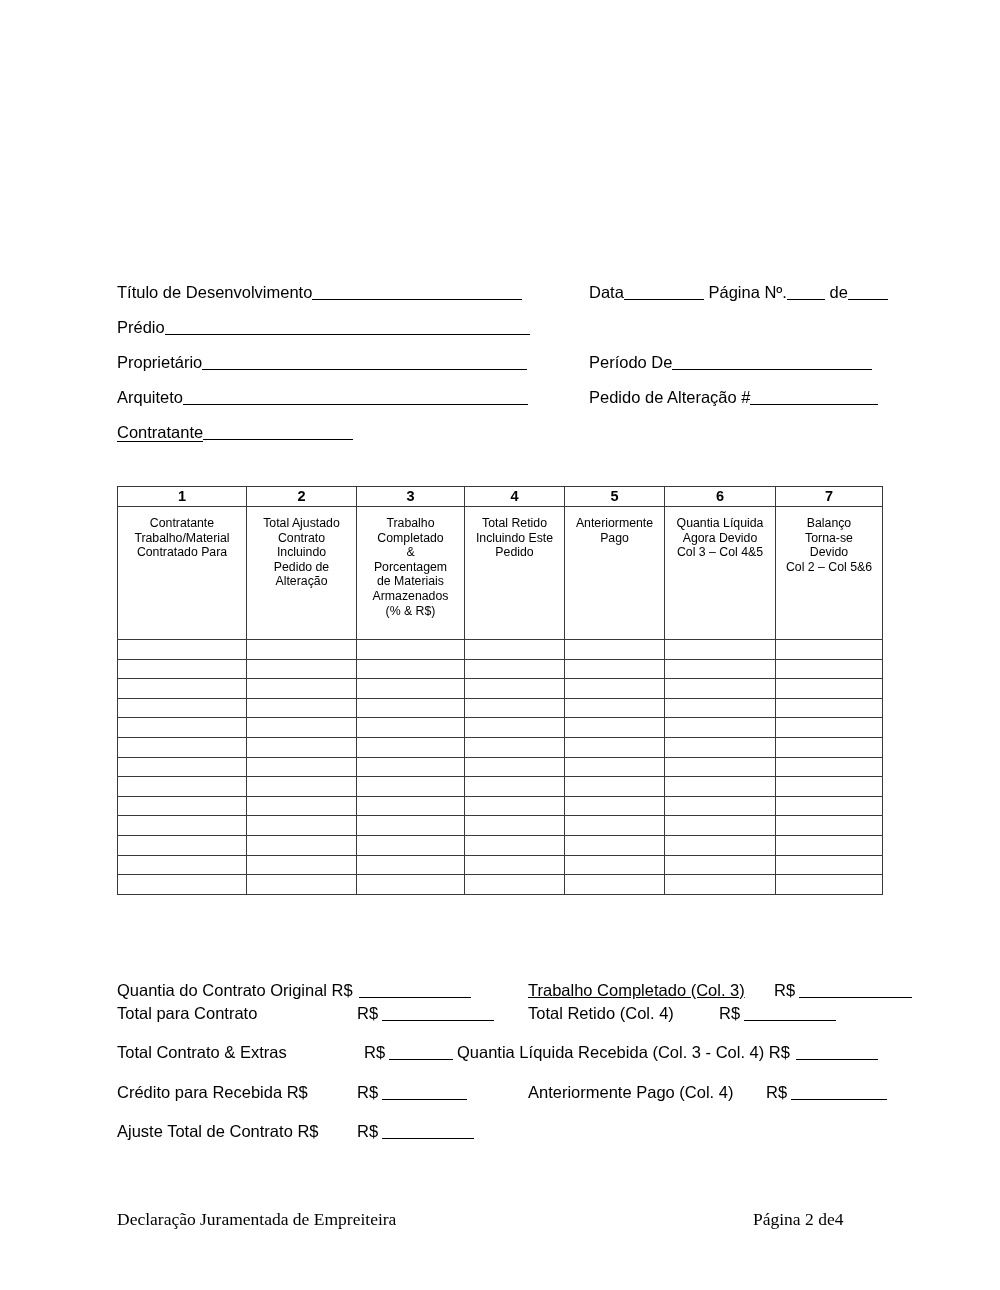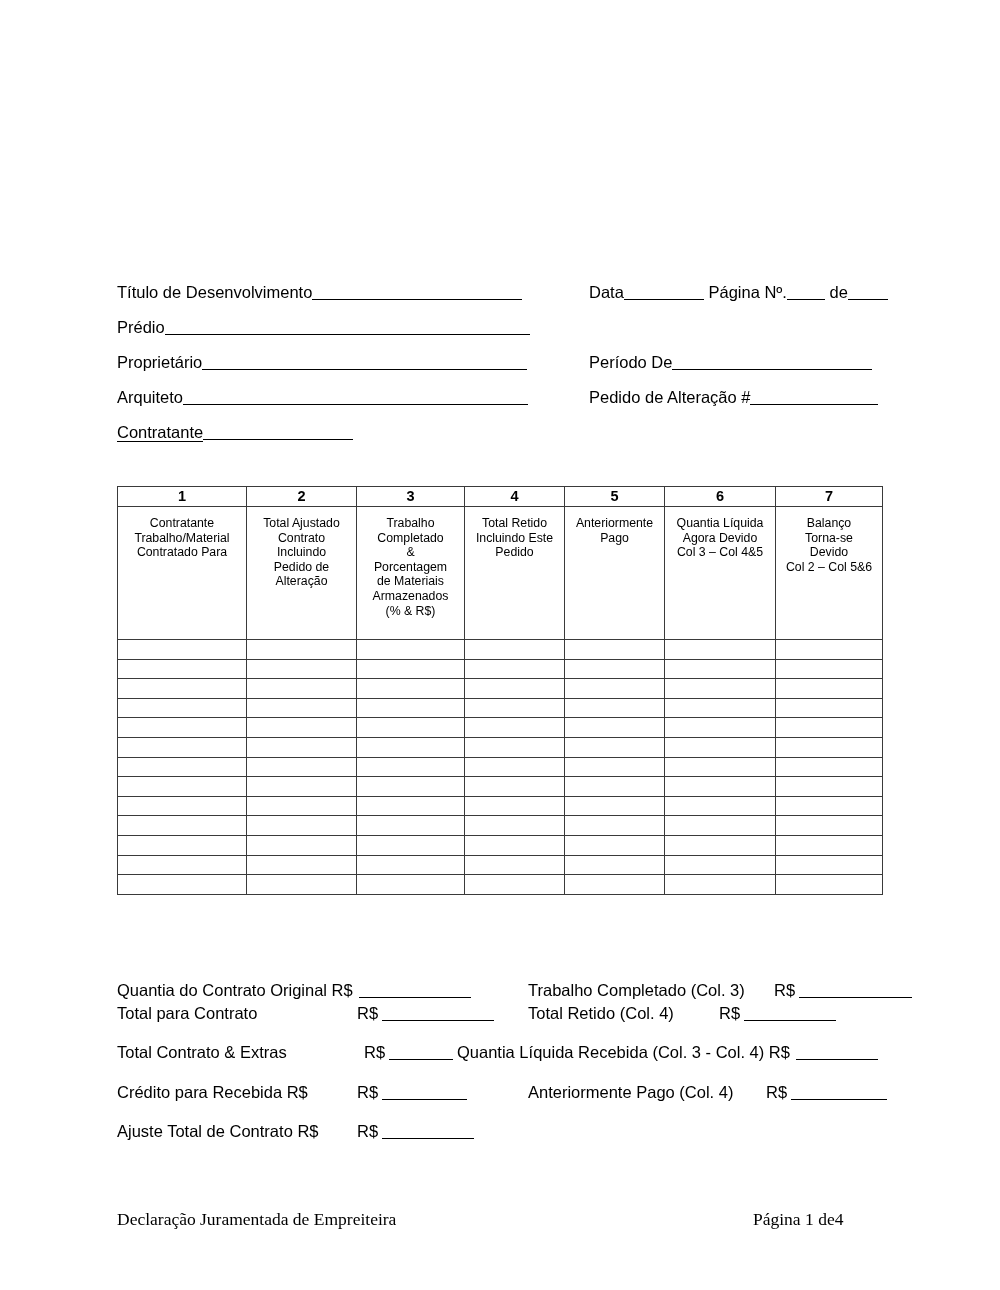--- a/index.html
+++ b/index.html
@@ -344,21 +344,21 @@
           <td>&nbsp;</td>
           <td>&nbsp;</td>
           <td>&nbsp;</td>
         </tr>
       </tbody>
     </table>
 
   <div class="summary" id="summary-area">
       <div class="sum-row">
         <span class="sum-item" style="left: 0px;"><span class="lbl">Quantia do Contrato Original R$</span><span class="rule" style="width: 112px; margin-left: 6px;"></span></span>
-        <span class="sum-item" style="left: 411px;"><span class="lbl">Trabalho Completado (Col. 3)</span></span>
+        <span class="sum-item" style="left: 411px; text-decoration: underline;"><span class="lbl">Trabalho Completado (Col. 3)</span></span>
         <span class="sum-item" style="left: 657px;"><span class="lbl">R$</span><span class="rule" style="width: 113px; margin-left: 4px;"></span></span>
       </div>
       <div class="sum-row">
         <span class="sum-item" style="left: 0px;"><span class="lbl">Total para Contrato</span></span>
         <span class="sum-item" style="left: 240px;"><span class="lbl">R$</span><span class="rule" style="width: 112px; margin-left: 4px;"></span></span>
         <span class="sum-item" style="left: 411px;"><span class="lbl">Total Retido (Col. 4)</span></span>
         <span class="sum-item" style="left: 602px;"><span class="lbl">R$</span><span class="rule" style="width: 92px; margin-left: 4px;"></span></span>
       </div>
       <div class="sum-gap"></div>
       <div class="sum-row">
@@ -375,16 +375,16 @@
       </div>
       <div class="sum-gap"></div>
       <div class="sum-row">
         <span class="sum-item" style="left: 0px;"><span class="lbl">Ajuste Total de Contrato R$</span></span>
         <span class="sum-item" style="left: 240px;"><span class="lbl">R$</span><span class="rule" style="width: 92px; margin-left: 4px;"></span></span>
       </div>
     </div>
 
   <div class="footer">
     <span class="footer-left">Declaração Juramentada de Empreiteira</span>
-    <span class="footer-right">Página 1 de4</span>
+    <span class="footer-right">Página 2 de4</span>
   </div>
 
 </div>
 
 </body></html>

